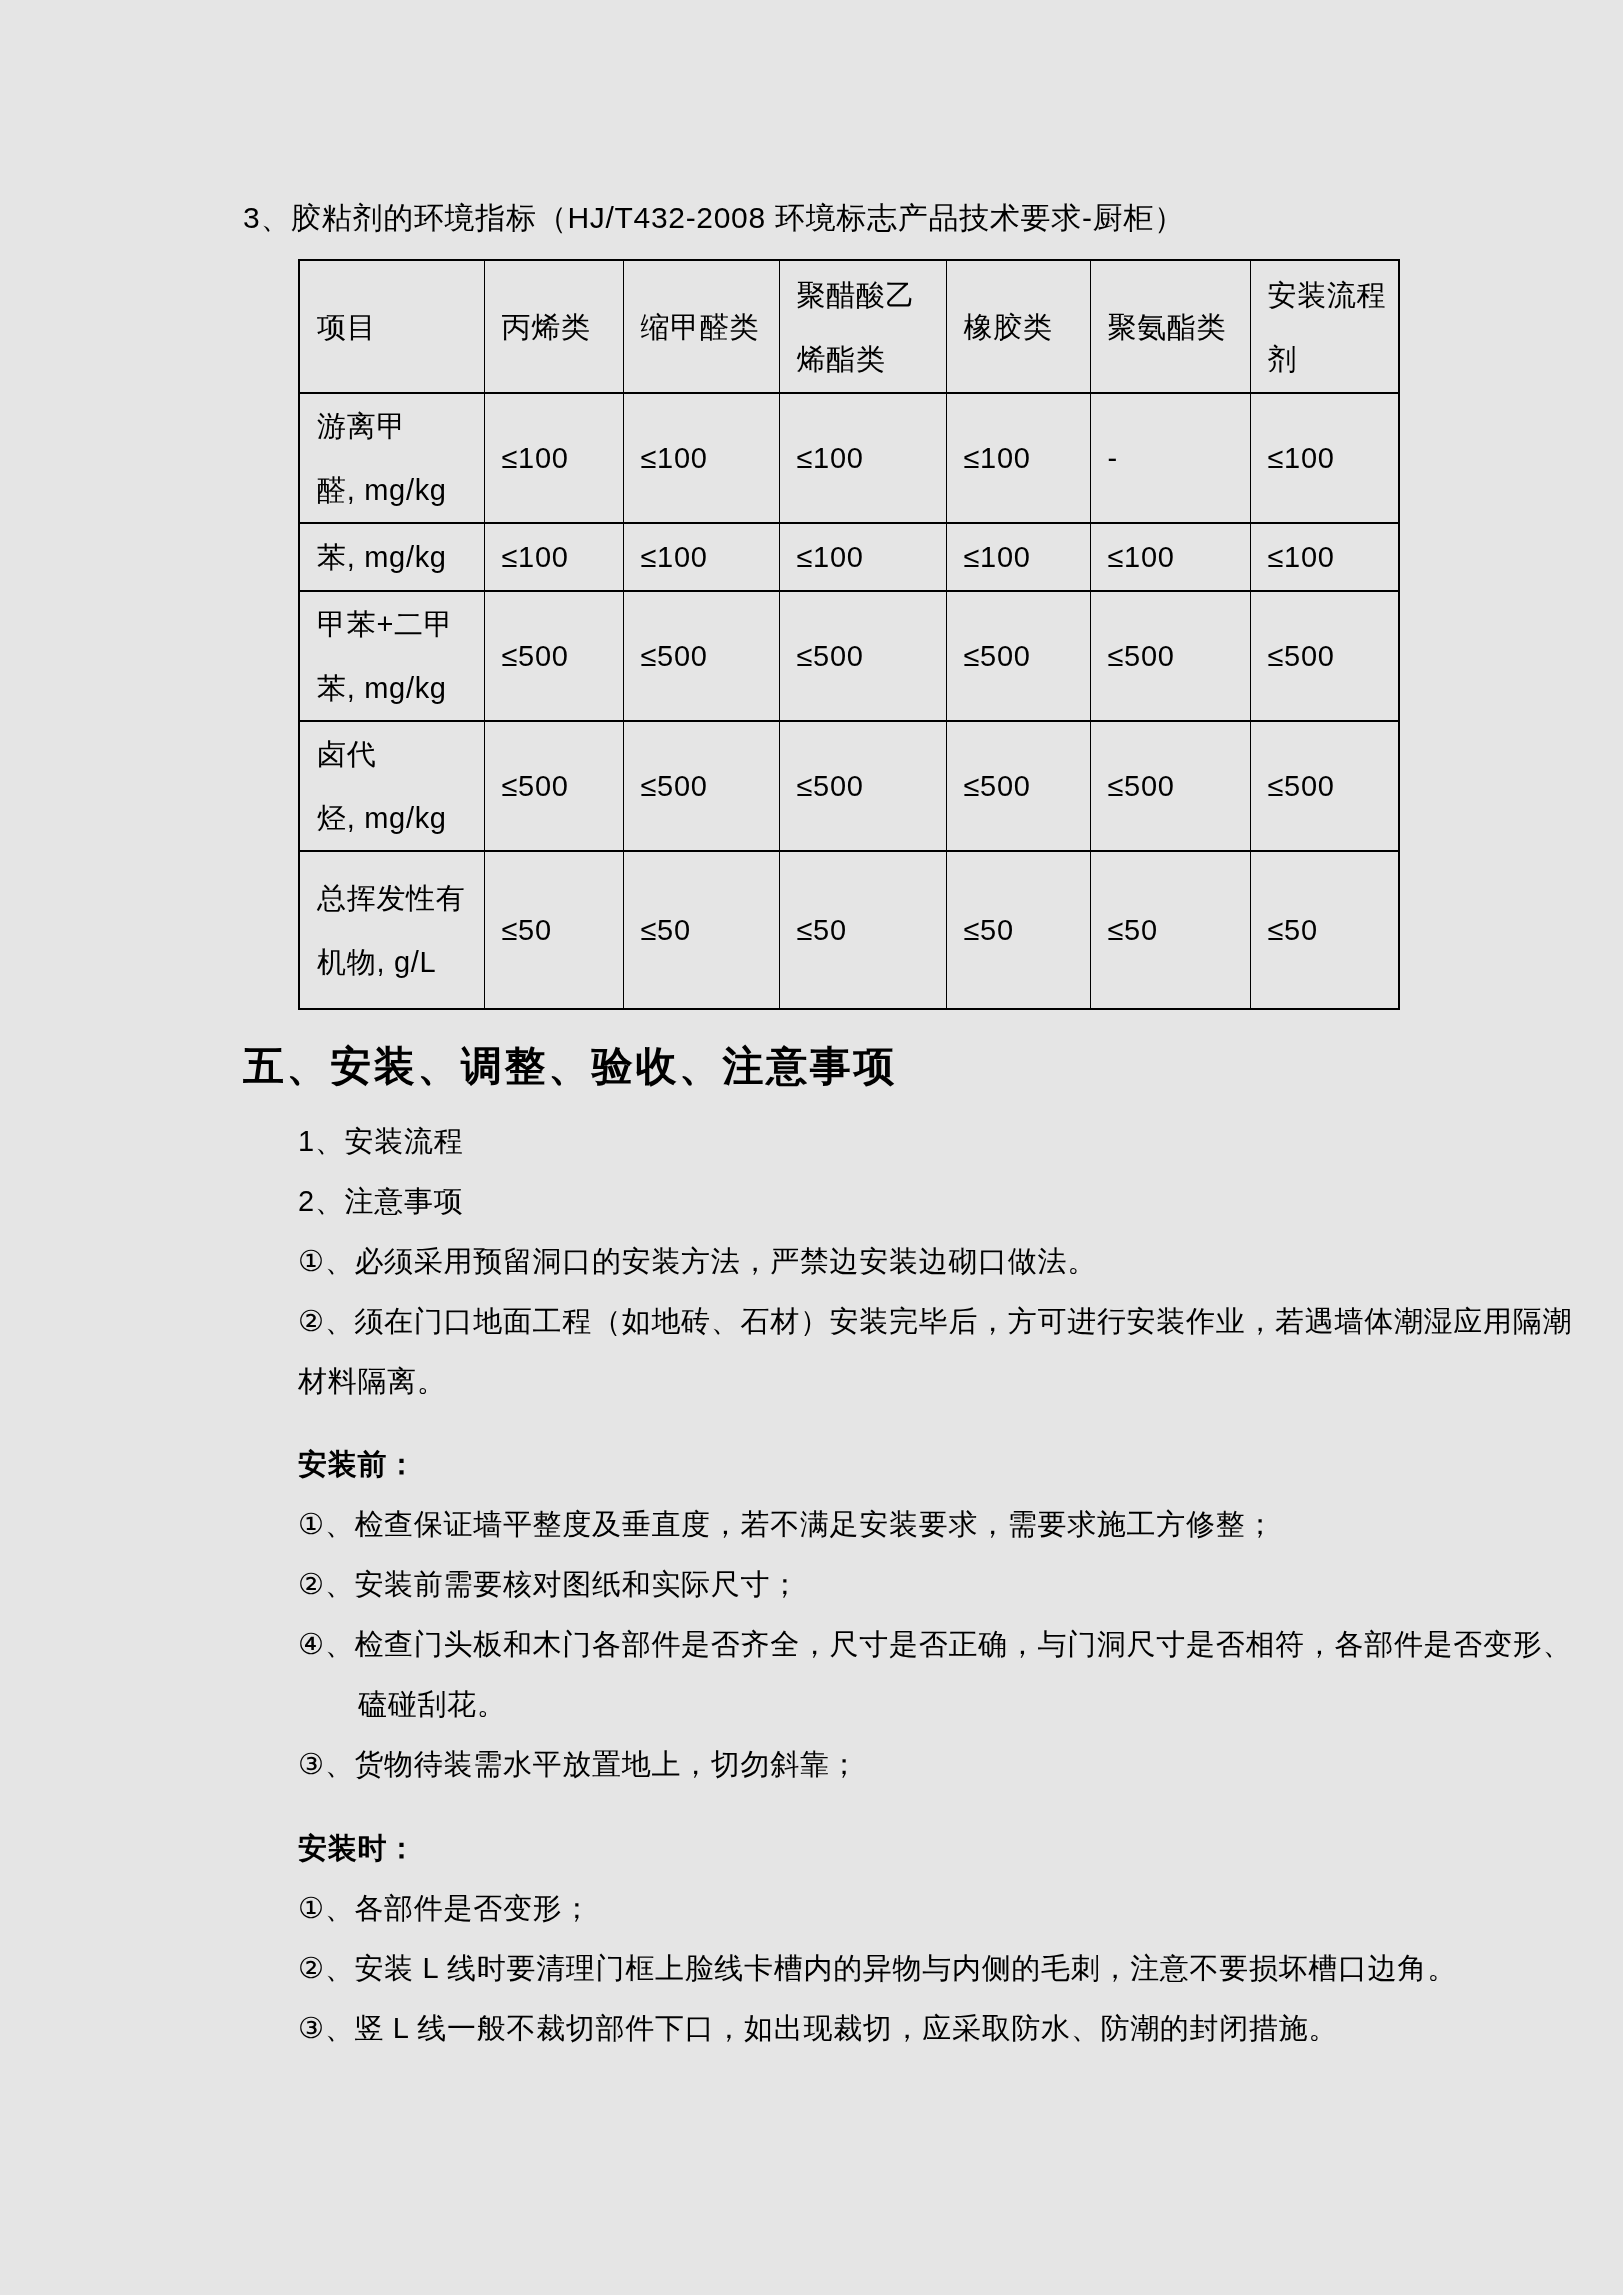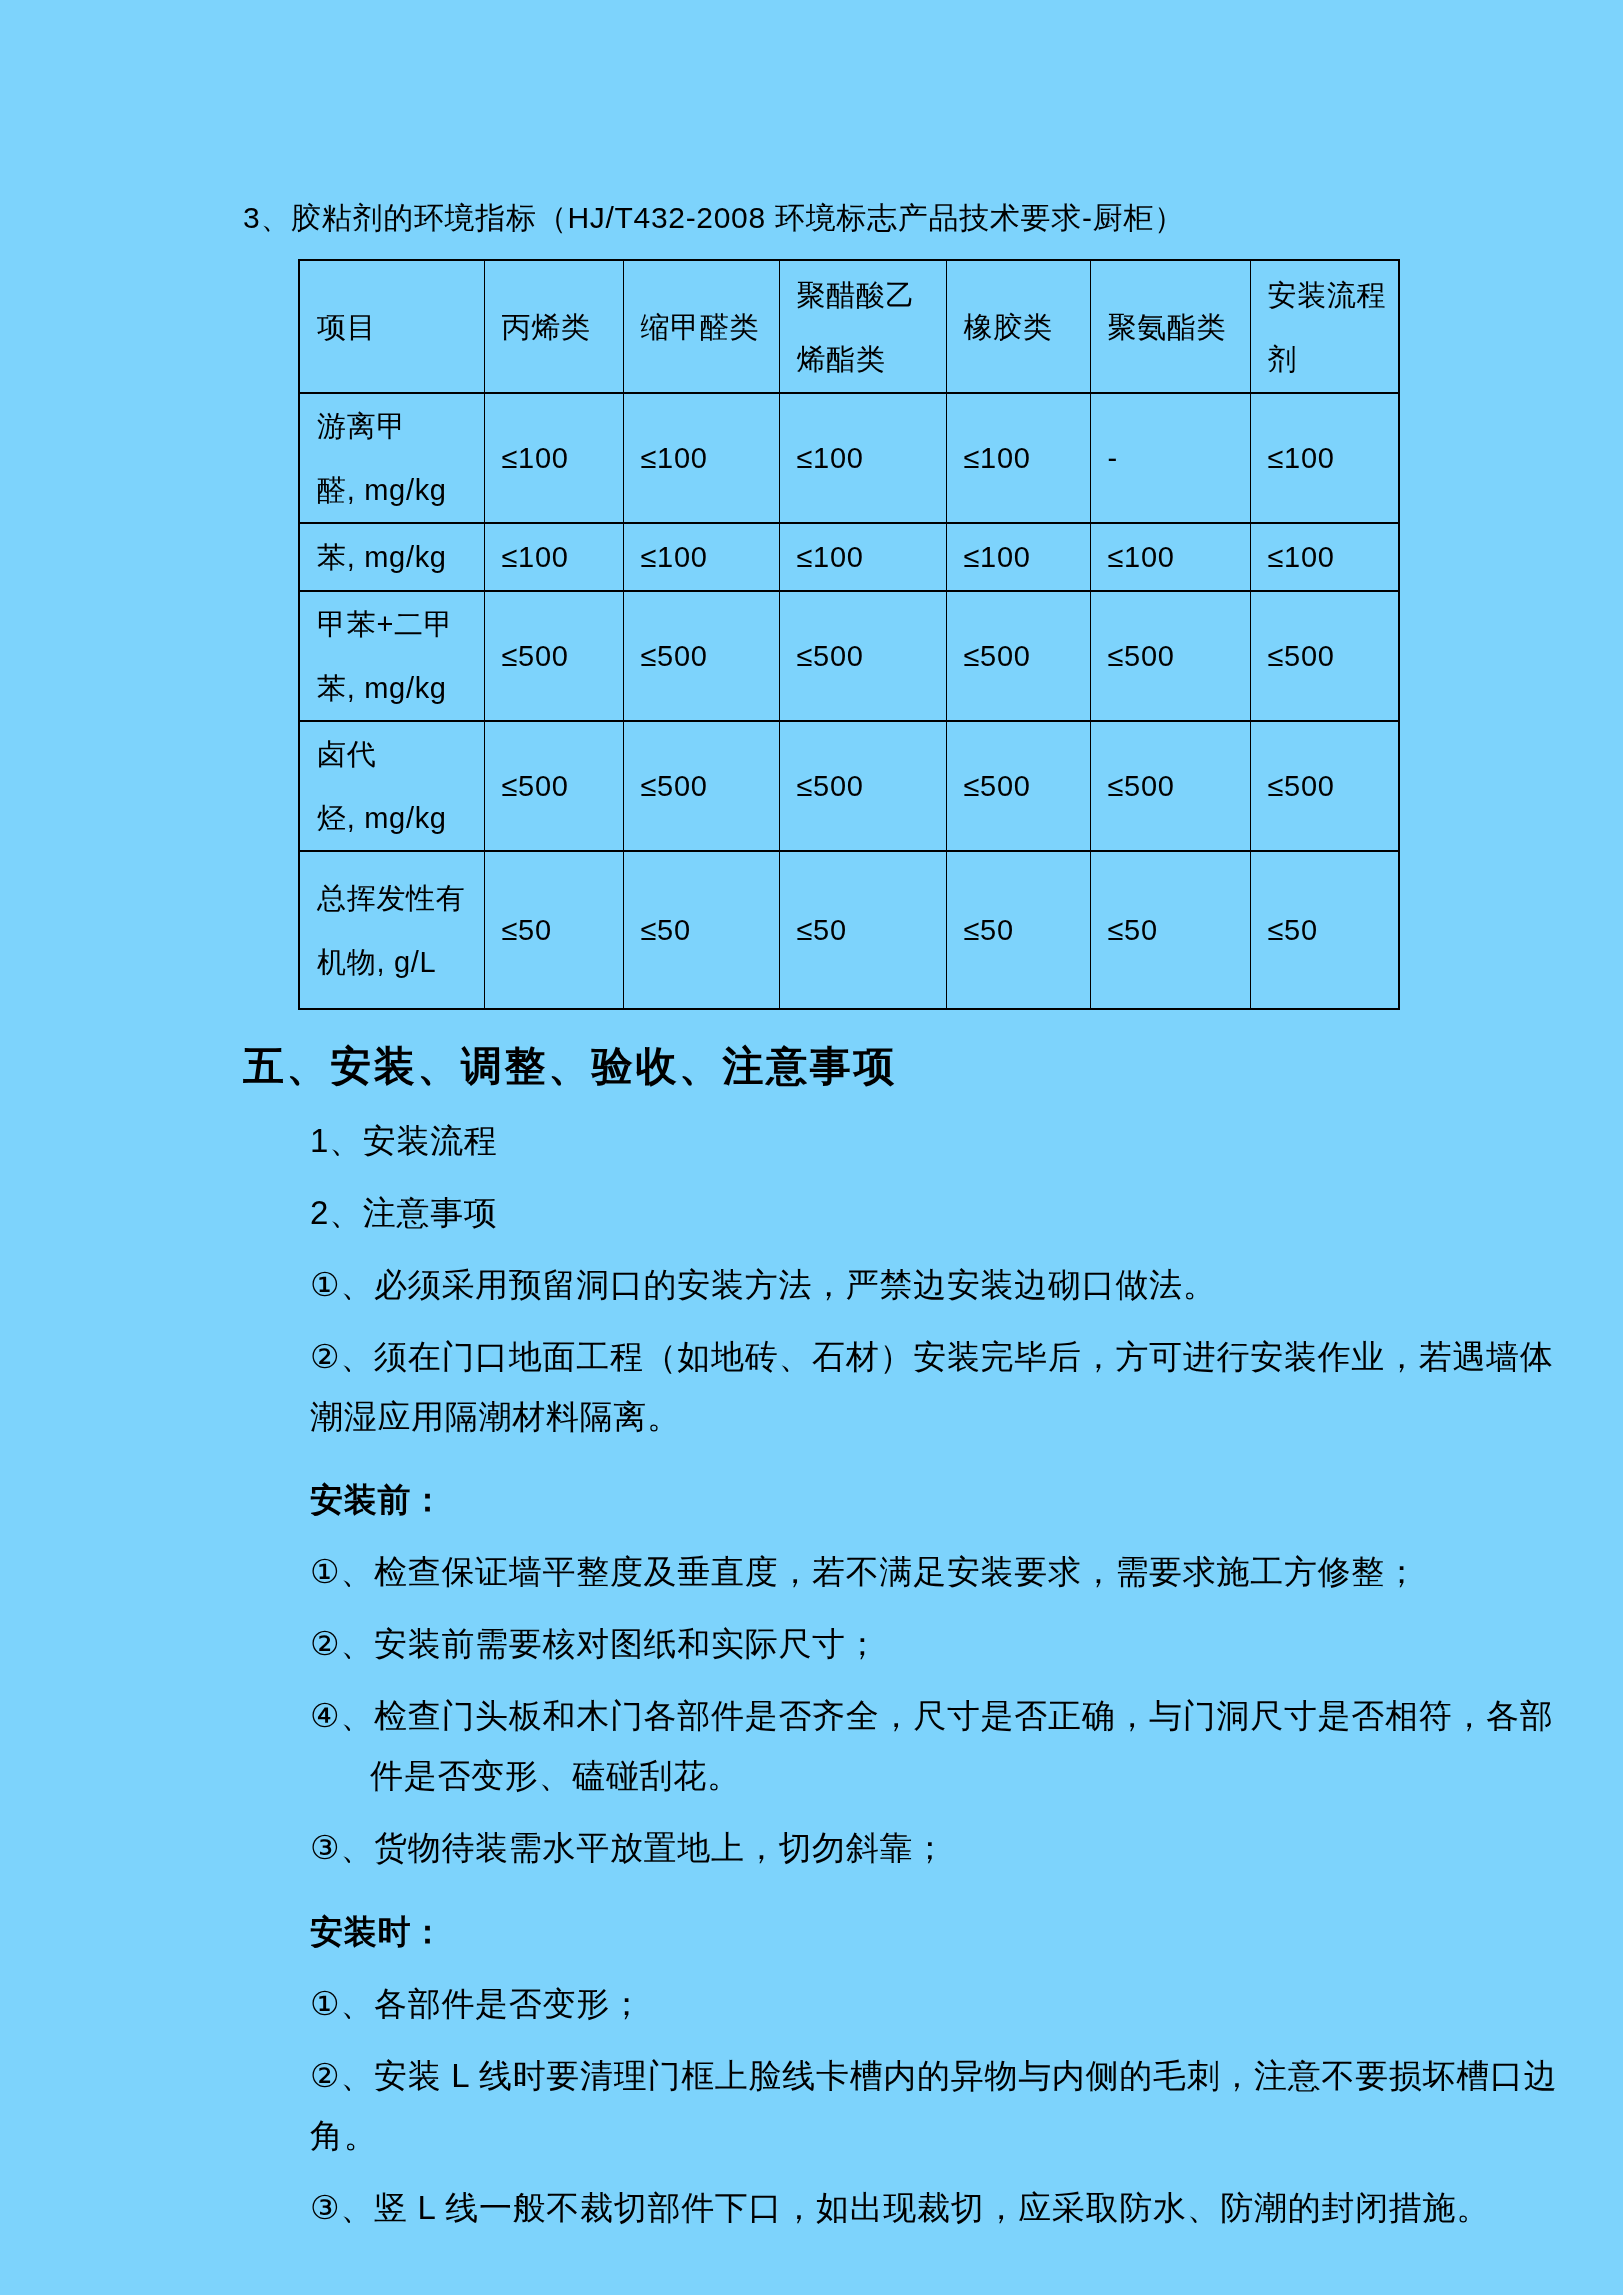--- a/index.html
+++ b/index.html
@@ -1,21 +1,21 @@
 <!DOCTYPE html>
 <html style="font-size:10.5px"><head>
 <meta charset="utf-8">
 <style>
   html, body { margin: 0; padding: 0; background: #888; }
   .page {
     position: relative;
     width: 1623px;
     height: 2295px;
     margin: 0 auto;
-    background: #7dd3fc;
+    background: #e5e5e5;
     color: #000000;
     font-family: "Liberation Sans", "DejaVu Sans", sans-serif;
     overflow: hidden;
   }
   .content { position: absolute; top: 0; left: 0; width: 100%; }
 
   
   .doc-title {
     margin: 198px 0 22px 243px;
     font-size: 30px;
@@ -69,22 +69,22 @@
     font-weight: bold;
     letter-spacing: 2.6px;
   }
 
   
   .body-block {
     margin: 17px 0 0 298px;
     width: 1276px;
   }
   .doc-line {
-    margin: 12px;
-    font-size: 33px;
+    margin: 0;
+    font-size: 29px;
     line-height: 60px;
     font-weight: normal;
     letter-spacing: 0.7px;
   }
   .flow-line { padding-left: 41px; margin-top: 10.5px; }
   .gap-top   { margin-top: 23.6px; }
   .bold      { font-weight: bold; }
   .hang      { padding-left: 60px; text-indent: -60px; }
 </style>
 </head>

